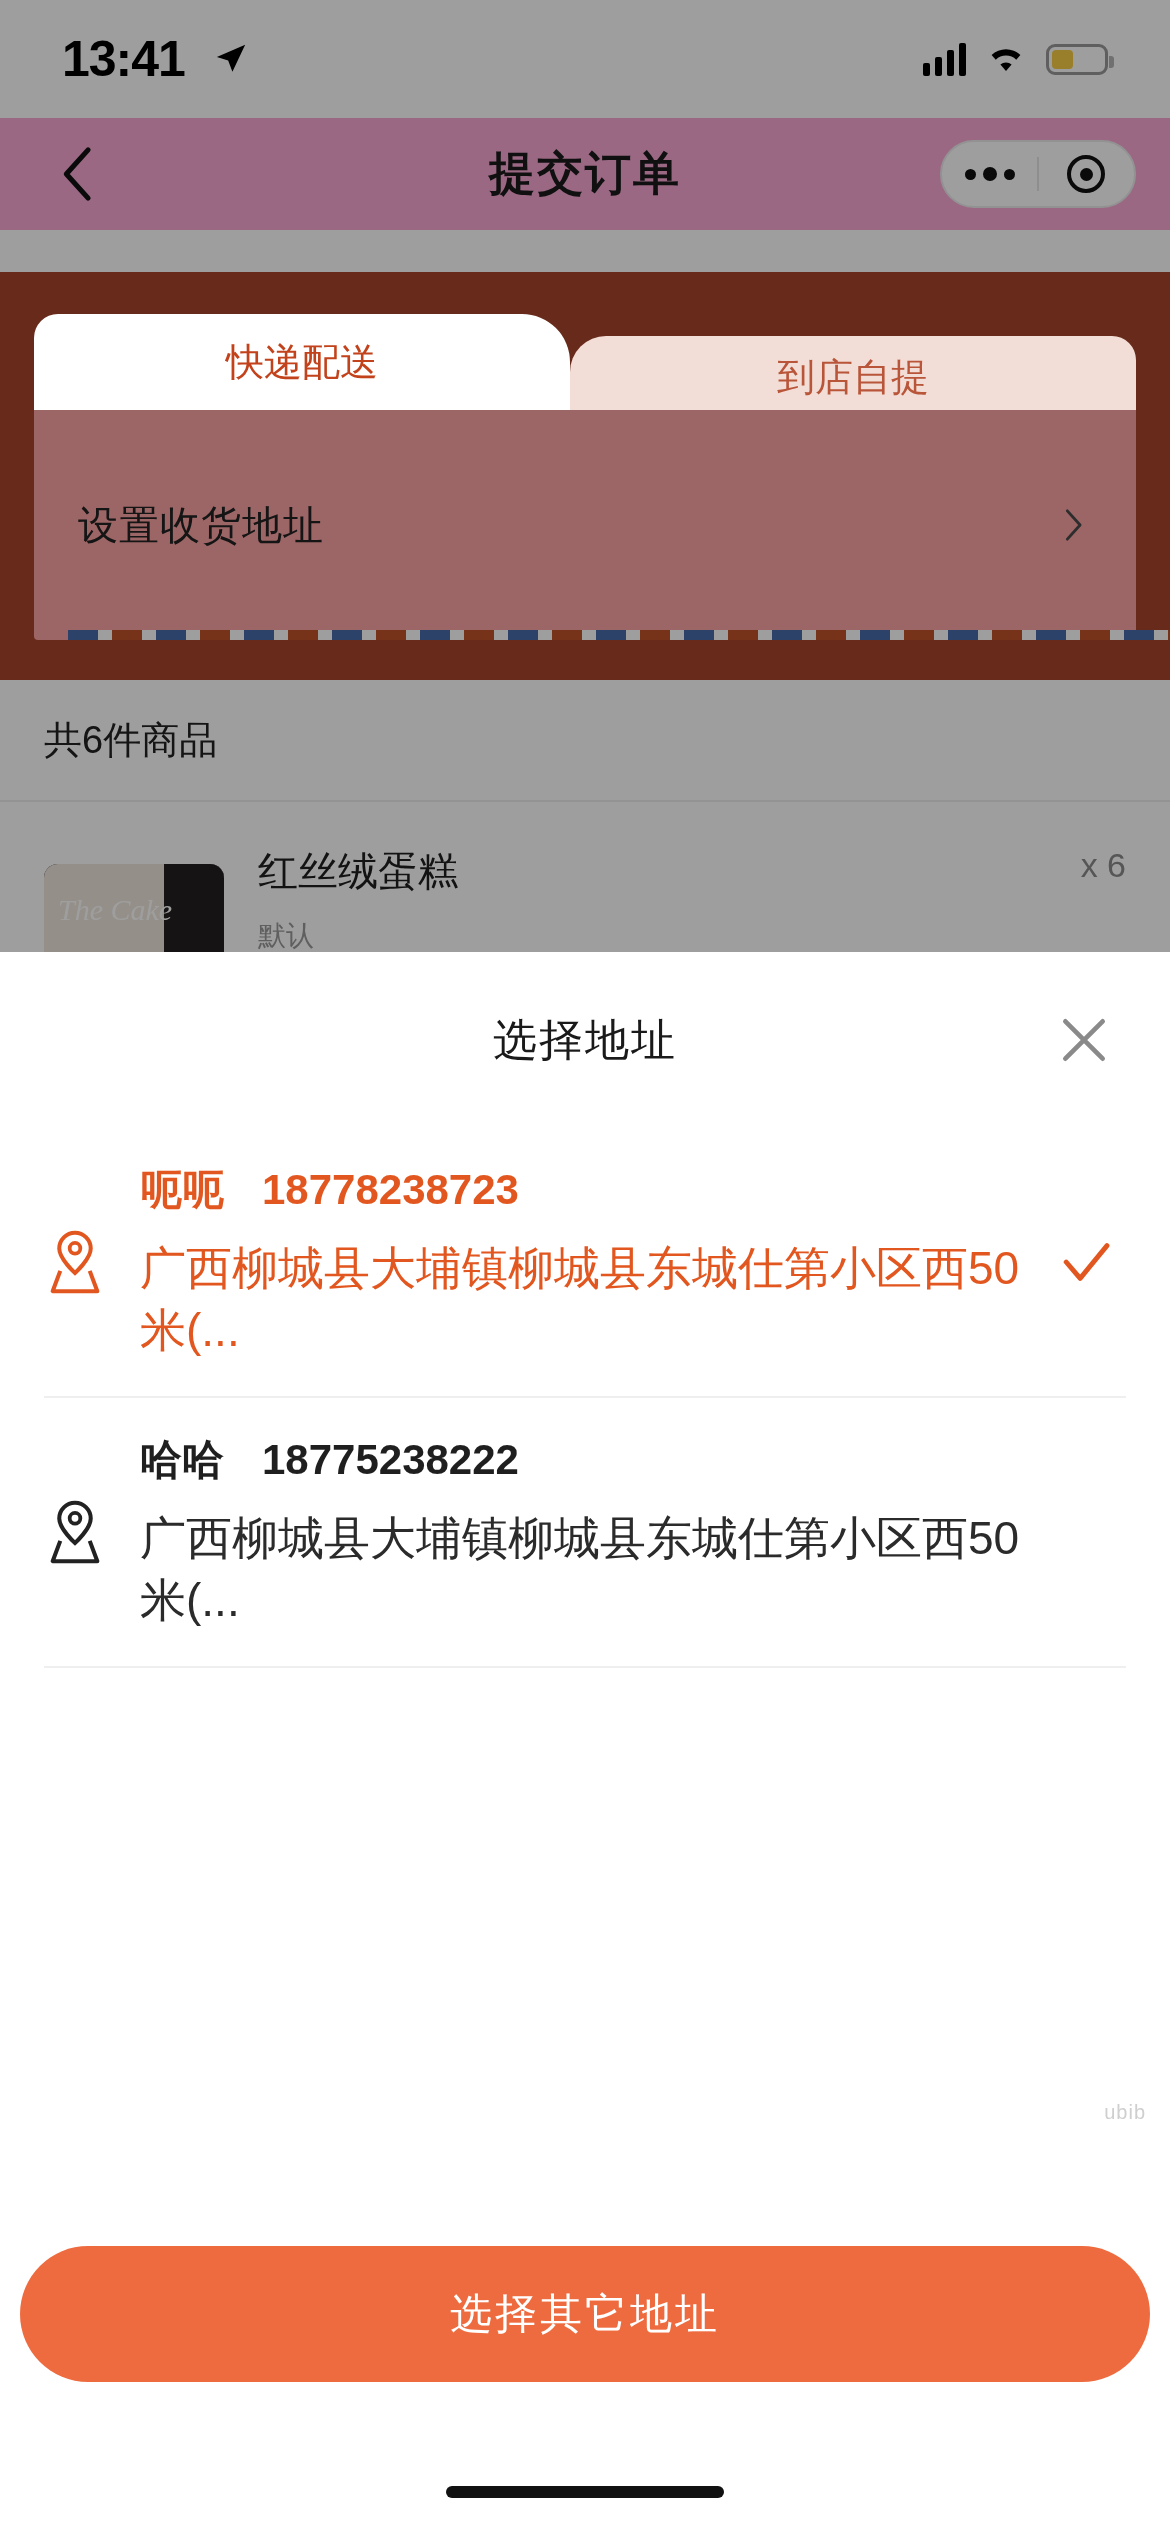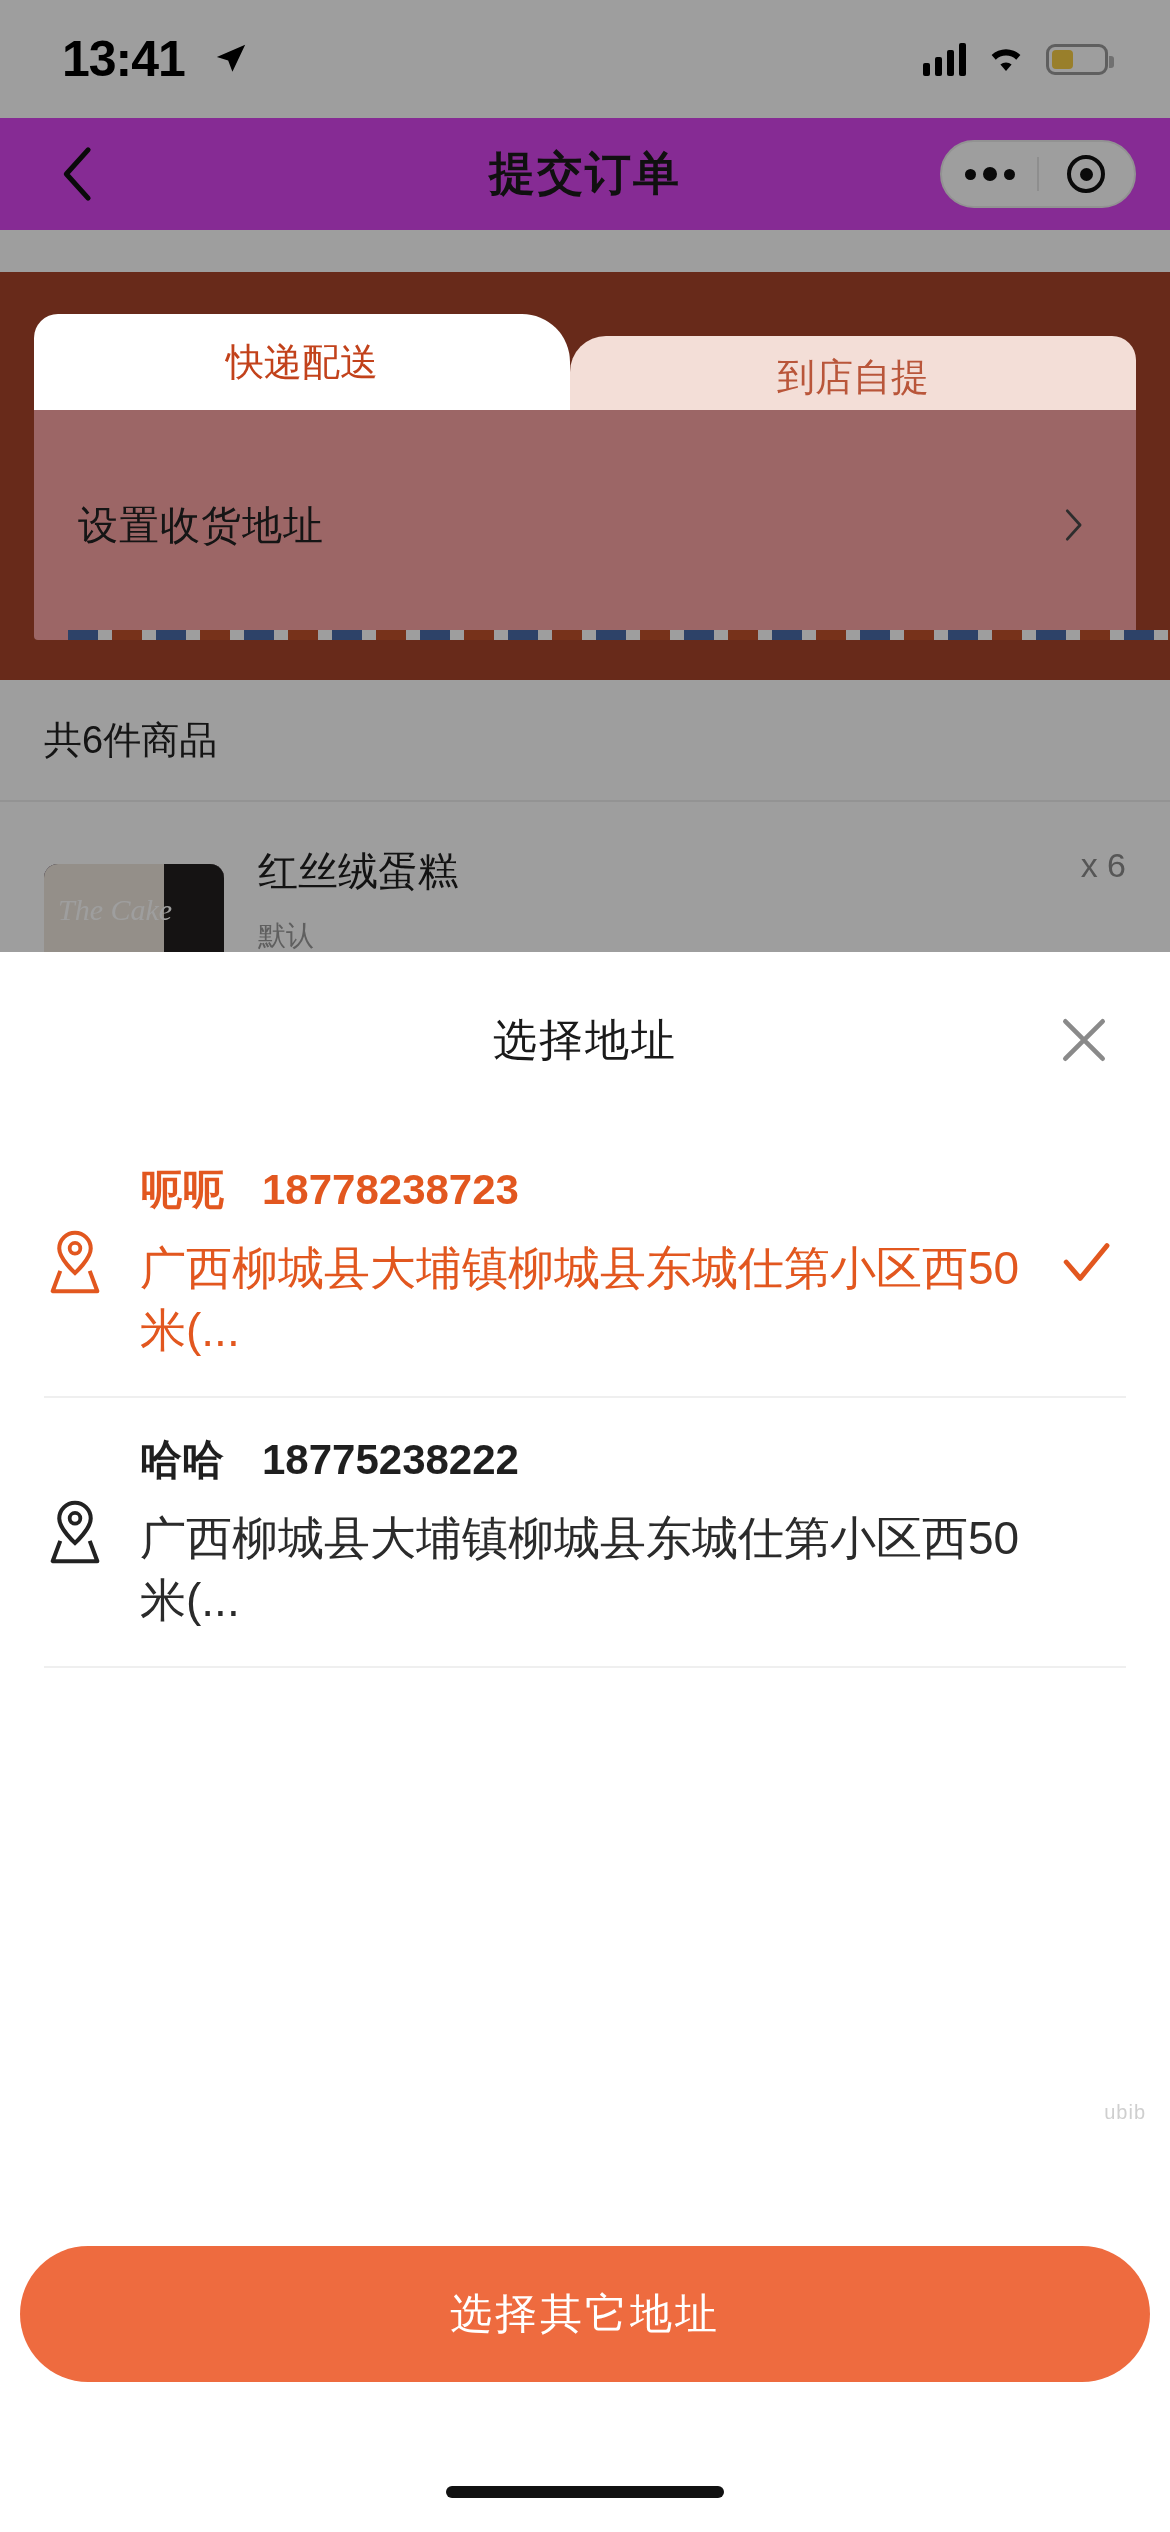--- a/index.html
+++ b/index.html
@@ -35,21 +35,21 @@
   }
   .battery::after {
     content:""; position:absolute; right:-9px; top:9px; width:5px; height:12px;
     background:#b5b5b5; border-radius:0 3px 3px 0;
   }
   .battery b { display:block; height:100%; width:42%; background:#F7CE46; border-radius:4px; }
 
   
   .navbar {
     position:absolute; top:118px; left:0; width:1170px; height:112px;
-    display:flex; align-items:center; background:#d946ef;
+    display:flex; align-items:center; background:#f9a8d4;
   }
   .nav-back {
     position:absolute; left:46px; width:60px; height:60px;
     display:flex; align-items:center; justify-content:center;
   }
   .nav-title {
     width:100%; text-align:center; font-size:46px; font-weight:700; color:#1a1a1a;
     letter-spacing:2px;
   }
   .capsule {

